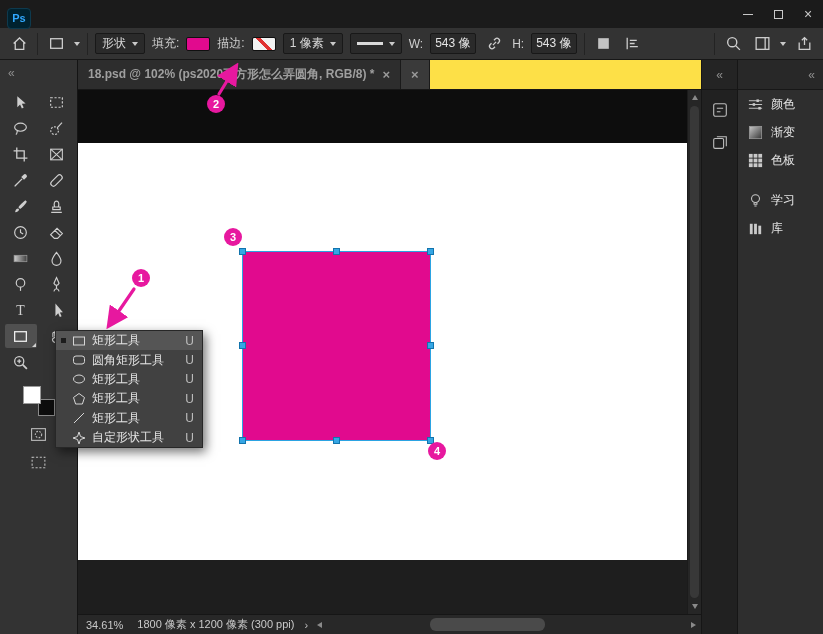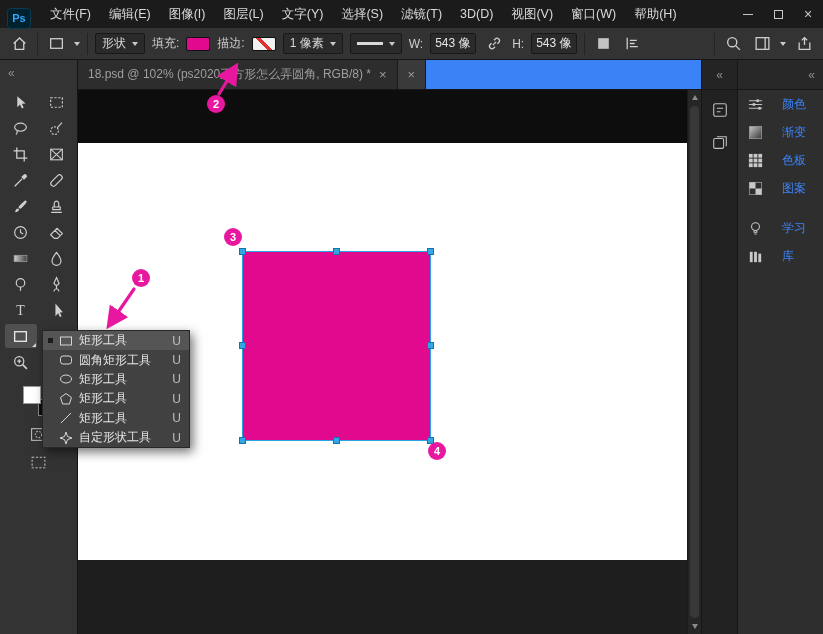--- a/index.html
+++ b/index.html
@@ -45,21 +45,21 @@
   .tool.selected { background:#505050; }
   .tool.selected::after { content:""; position:absolute; right:1px; bottom:1px;
     border-left:4px solid transparent; border-bottom:4px solid #cfcfcf; }
   .color-control { position:relative; width:36px; height:34px; margin:10px auto 2px; }
   .bg-swatch { position:absolute; right:2px; bottom:2px; width:17px; height:17px; background:#0d0d0d; border:1px solid #8a8a8a; }
   .fg-swatch { position:absolute; left:2px; top:2px; width:18px; height:18px; background:#fff; border:1px solid #9a9a9a; }
   .tb-extra { width:26px; height:24px; margin:4px auto; display:flex; align-items:center; justify-content:center; }
   .tb-extra svg { width:17px; height:17px; }
   
   .center { position:absolute; left:78px; top:60px; width:623px; bottom:0; display:flex; flex-direction:column; }
-  .tabbar { height:30px; background:#3b82f6; display:flex; align-items:stretch; border-bottom:1px solid #171717; }
+  .tabbar { height:30px; background:#fde047; display:flex; align-items:stretch; border-bottom:1px solid #171717;font-weight:bold; }
   .tab { display:flex; align-items:center; padding:0 10px; font-size:12px; border-right:1px solid #1a1a1a; gap:8px; white-space:nowrap; }
   .tab.inactive { background:#2d2d2d; color:#9f9f9f; }
   .tab.active { background:#3a3a3a; color:#dcdcdc; }
   .tab-close { color:#9a9a9a; font-size:13px; }
   .canvas-wrap { position:relative; flex:1; background:#1e1e1e; overflow:hidden; }
   .paste-top { position:absolute; left:0; top:0; width:609px; height:53px; background:#0d0d0d; }
   .doc-canvas { position:absolute; left:0; top:53px; width:609px; height:417px; background:#fff; }
   .vscroll { position:absolute; right:0; top:0; width:14px; bottom:0; background:#262626; border-left:1px solid #1b1b1b; }
   .vthumb { position:absolute; left:2px; right:2px; top:16px; bottom:16px; background:#383838; border-radius:5px; }
   .varrow { position:absolute; left:3.5px; width:0; height:0; border-left:3.5px solid transparent; border-right:3.5px solid transparent; }
@@ -79,57 +79,44 @@
   .harrow.l { left:-11px; border-right:5px solid #8a8a8a; }
   .harrow.r { right:-11px; border-left:5px solid #8a8a8a; }
   
   .rail { position:absolute; left:701px; top:60px; width:36px; bottom:0; background:#212121; border-left:1px solid #161616; }
   .rail-header { height:30px; display:flex; align-items:center; justify-content:center; color:#8f8f8f; background:#242424; border-bottom:1px solid #171717; }
   .rail-btn { width:26px; height:26px; margin:7px auto 2px; display:flex; align-items:center; justify-content:center; border-radius:3px; }
   .rail-btn svg { width:18px; height:18px; }
   .panels { position:absolute; left:737px; top:60px; width:86px; bottom:0; background:#2e2e2e; border-left:1px solid #161616; }
   .panels-header { height:30px; display:flex; align-items:center; justify-content:flex-end; padding-right:8px;
                    color:#8f8f8f; background:#282828; border-bottom:1px solid #171717; }
-  .panel-btn { height:28px; display:flex; align-items:center; gap:18px; padding-left:9px; color:#3b82f6; }
+  .panel-btn { height:28px; display:flex; align-items:center; gap:7px; padding-left:9px; color:#e5e5e5; }
   .panel-btn svg { width:17px; height:17px; flex:none; }
   .group-sep { height:12px; }
   
-  .flyout { position:absolute; left:42px; top:330px; width:148px; background:#414141; border:1px solid #272727;
+  .flyout { position:absolute; left:55px; top:330px; width:148px; background:#414141; border:1px solid #272727;
             box-shadow:3px 4px 10px rgba(0,0,0,.55); z-index:40; }
   .flyout-item { height:19.4px; display:flex; align-items:center; gap:6px; padding:0 8px 0 3px; font-size:12px; color:#e4e4e4; }
   .flyout-item.selected { background:#555; }
   .fly-bullet { width:5px; height:5px; flex:none; background:#1c1c1c; visibility:hidden; margin-left:2px; }
   .flyout-item.selected .fly-bullet { visibility:visible; }
   .fly-icon { display:flex; } .fly-icon svg { width:14px; height:14px; }
   .fly-shortcut { margin-left:auto; color:#bdbdbd; }
   
   .badge { position:absolute; width:18px; height:18px; border-radius:50%; background:#e7189f; color:#fff;
            font-size:11px; font-weight:bold; display:flex; align-items:center; justify-content:center; z-index:60; }
   .overlay { position:absolute; left:0; top:0; z-index:55; pointer-events:none; }
 </style>
 </head>
 <body>
 
 <div class="app">
 
   <div class="titlebar">
     <div class="logo">Ps</div>
-    <nav class="menubar">
-      <span class="menu-item">文件(F)</span>
-      <span class="menu-item">编辑(E)</span>
-      <span class="menu-item">图像(I)</span>
-      <span class="menu-item">图层(L)</span>
-      <span class="menu-item">文字(Y)</span>
-      <span class="menu-item">选择(S)</span>
-      <span class="menu-item">滤镜(T)</span>
-      <span class="menu-item">3D(D)</span>
-      <span class="menu-item">视图(V)</span>
-      <span class="menu-item">窗口(W)</span>
-      <span class="menu-item">帮助(H)</span>
-    </nav>
     <div class="win-controls">
       <span class="win-btn">
           <span class="min-glyph"></span>
         </span>
       <span class="win-btn">
           <span class="max-glyph"></span>
         </span>
       <span class="win-btn">
           <span class="close-glyph">×</span>
         </span>
@@ -376,20 +363,30 @@
         <span class="handle h-bl"></span>
         <span class="handle h-bm"></span>
         <span class="handle h-br"></span>
       </div>
       <div class="vscroll">
         <span class="varrow up"></span>
         <div class="vthumb"></div>
         <span class="varrow down"></span>
       </div>
     </div>
+    <div class="statusbar">
+      <span class="zoom">34.61%</span>
+      <span class="docinfo">1800 像素 x 1200 像素 (300 ppi)</span>
+      <span class="chev">›</span>
+      <div class="hscroll">
+        <span class="harrow l"></span>
+        <div class="hthumb"></div>
+        <span class="harrow r"></span>
+      </div>
+    </div>
   </div>
 
   <div class="rail">
     <div class="rail-header">
       <span>«</span>
     </div>
     <div class="rail-btn">
       <svg viewBox="0 0 20 20" fill="none" stroke="#bfbfbf" stroke-width="1.2">
           <rect x="3" y="3" width="14" height="14" rx="2"></rect>
           <path d="M6.5 8 H13.5 M6.5 12 H10.5"></path>
@@ -435,28 +432,20 @@
           <rect x="12" y="2" width="4" height="4"></rect>
           <rect x="2" y="7" width="4" height="4"></rect>
           <rect x="7" y="7" width="4" height="4"></rect>
           <rect x="12" y="7" width="4" height="4"></rect>
           <rect x="2" y="12" width="4" height="4"></rect>
           <rect x="7" y="12" width="4" height="4"></rect>
           <rect x="12" y="12" width="4" height="4"></rect>
         </svg>
       <span>色板</span>
     </div>
-    <div class="panel-btn">
-      <svg viewBox="0 0 18 18" fill="#c9c9c9">
-          <rect x="2.5" y="2.5" width="13" height="13" fill="none" stroke="#9a9a9a" stroke-width="0.8"></rect>
-          <rect x="2.5" y="2.5" width="6.5" height="6.5"></rect>
-          <rect x="9" y="9" width="6.5" height="6.5"></rect>
-        </svg>
-      <span>图案</span>
-    </div>
     <div class="group-sep"></div>
     <div class="panel-btn">
       <svg viewBox="0 0 18 18" fill="none" stroke="#c9c9c9" stroke-width="1.1">
           <circle cx="9" cy="7" r="4.2"></circle>
           <path d="M7.5 11.5 V13 H10.5 V11.5 M7.8 14.8 H10.2"></path>
         </svg>
       <span>学习</span>
     </div>
     <div class="panel-btn">
       <svg viewBox="0 0 18 18" fill="#c9c9c9">

